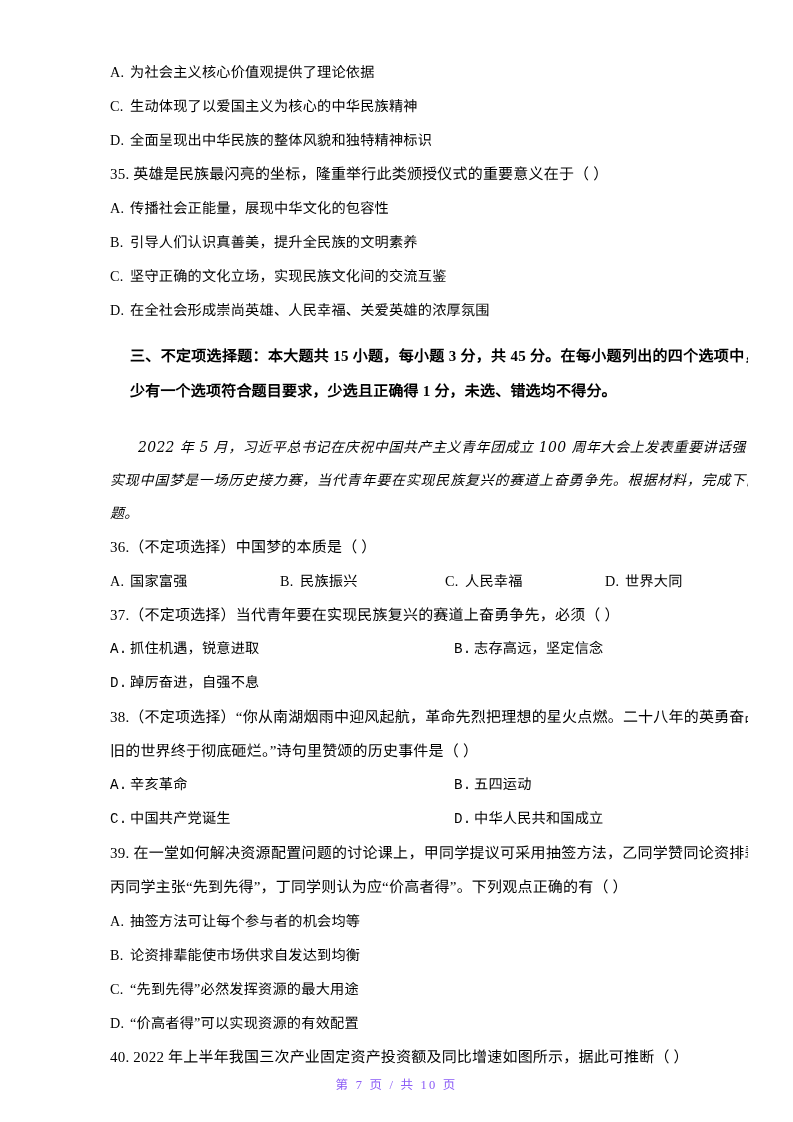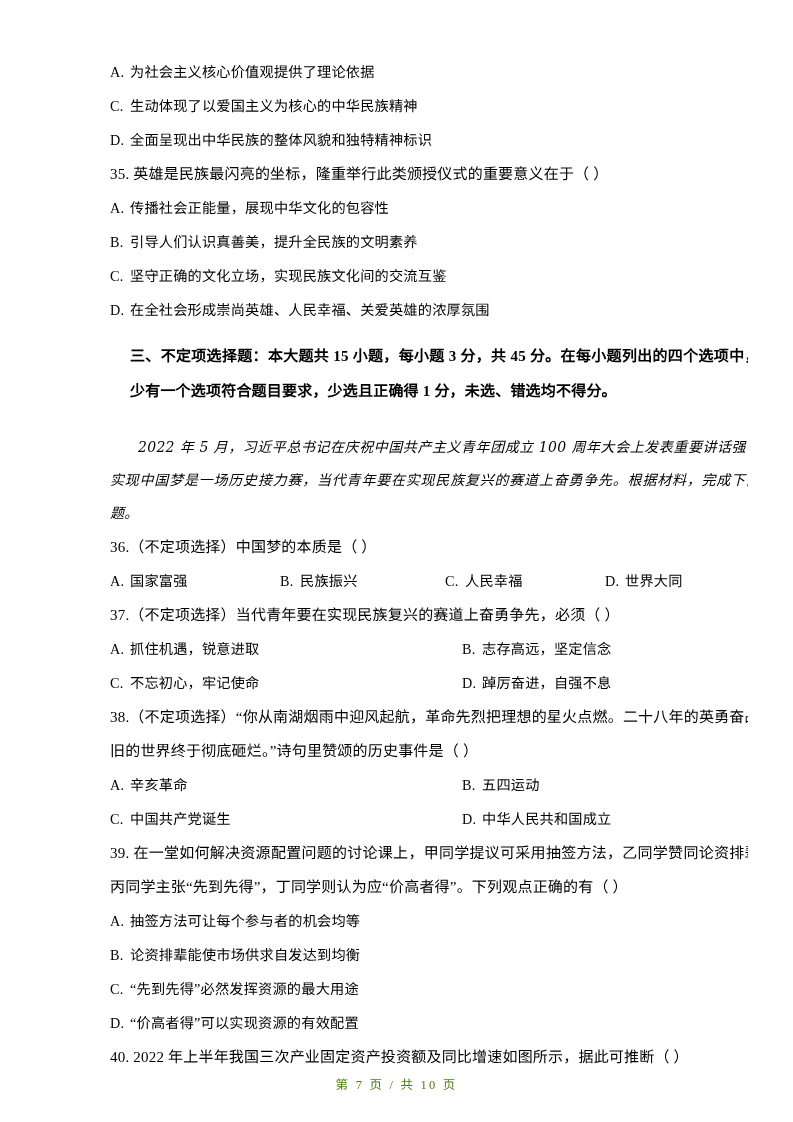--- a/index.html
+++ b/index.html
@@ -70,41 +70,42 @@
     font-family: "DejaVu Serif", "Liberation Serif", serif;
     text-align: justify;
     text-justify: inter-ideograph;
     margin-top: 22px;
   }
 
   
   .opt-grid-2 {
     display: grid;
     grid-template-columns: 340px 1fr;
-    column-gap: 12px;
+    column-gap: 4px;
+    font-family: Liberation Mono, monospace;
   }
   
   .opt-grid-4 {
     display: grid;
     grid-template-columns: 170px 165px 160px 1fr;
     column-gap: 0;
   }
 
   .q-block { margin: 0; }
 
   
   .footer {
     position: absolute;
     left: 0;
     right: 0;
     top: 1074px;
     text-align: center;
     font-size: 12.5px;
     letter-spacing: 2.2px;
-    color: #4d7c0f;
+    color: #8b5cf6;
   }
 </style>
 </head>
 <body>
 
 <div class="page">
   <div class="content">
 
     <div class="q-block">
       <div class="option"><span class="opt-label">A.</span><span>为社会主义核心价值观提供了理论依据</span></div>
@@ -132,21 +133,20 @@
         <div class="option"><span class="opt-label">C.</span><span>人民幸福</span></div>
         <div class="option"><span class="opt-label">D.</span><span>世界大同</span></div>
       </div>
     </div>
 
     <div class="q-block">
       <div class="stem">37.（不定项选择）当代青年要在实现民族复兴的赛道上奋勇争先，必须（     ）</div>
       <div class="opt-grid-2">
         <div class="option"><span class="opt-label">A.</span><span>抓住机遇，锐意进取</span></div>
         <div class="option"><span class="opt-label">B.</span><span>志存高远，坚定信念</span></div>
-        <div class="option"><span class="opt-label">C.</span><span>不忘初心，牢记使命</span></div>
         <div class="option"><span class="opt-label">D.</span><span>踔厉奋进，自强不息</span></div>
       </div>
     </div>
 
     <div class="q-block">
       <div class="stem">38.（不定项选择）“你从南湖烟雨中迎风起航，革命先烈把理想的星火点燃。二十八年的英勇奋战，旧的世界终于彻底砸烂。”诗句里赞颂的历史事件是（     ）</div>
       <div class="opt-grid-2">
         <div class="option"><span class="opt-label">A.</span><span>辛亥革命</span></div>
         <div class="option"><span class="opt-label">B.</span><span>五四运动</span></div>
         <div class="option"><span class="opt-label">C.</span><span>中国共产党诞生</span></div>

